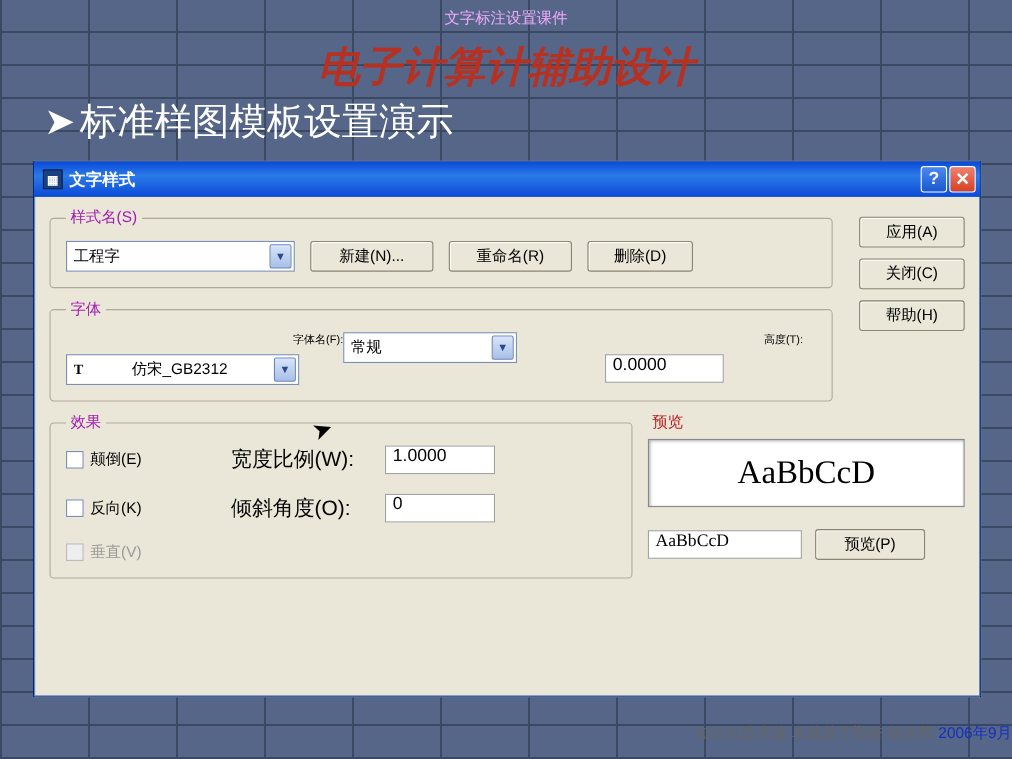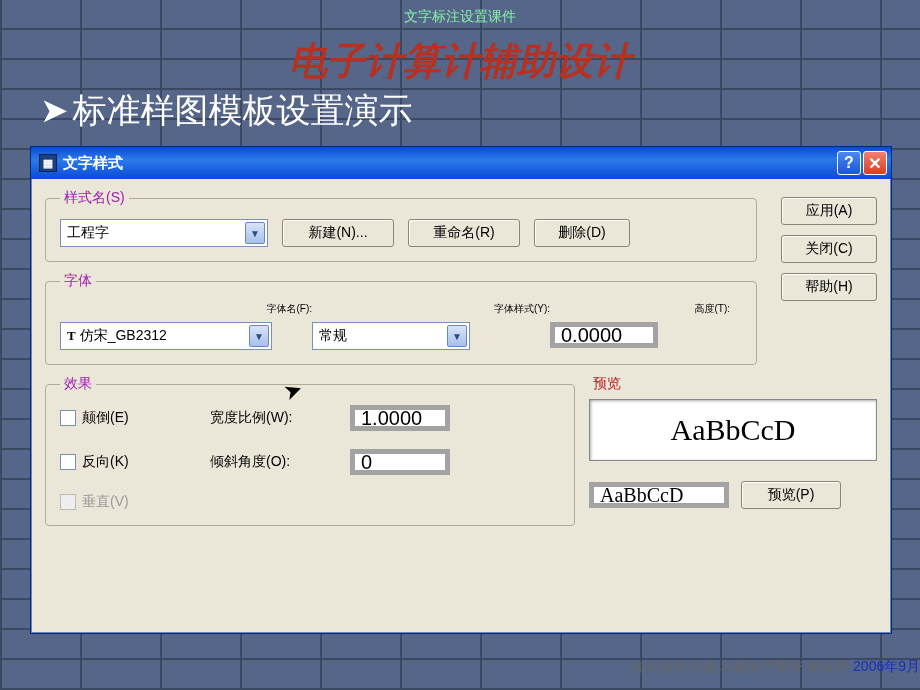--- a/index.html
+++ b/index.html
@@ -20,21 +20,21 @@
         repeating-linear-gradient(90deg, #3a4862 0px, #3a4862 2px, transparent 2px, transparent 80px),
         repeating-linear-gradient(0deg, #3a4862 0px, #3a4862 2px, transparent 2px, transparent 30px);
     }
     .slide-header {
       position: absolute;
       top: 8px;
       left: 0;
       width: 100%;
       text-align: center;
       font-size: 14px;
-      color: #86efac;
+      color: #f0abfc;
     }
     .slide-title {
       position: absolute;
       top: 36px;
       left: 0;
       width: 100%;
       text-align: center;
       font-size: 38px;
       font-weight: bold;
       font-style: italic;
@@ -136,38 +136,39 @@
       box-shadow: 1px 1px 0 #fff inset;
     }
     .combo {
       height: 28px;
       border: 1px solid #7a90b8;
       background: #fff;
       display: inline-flex;
       align-items: center;
       padding: 0 2px 0 6px;
       font-size: 14px;
+      gap: 40px;
     }
     .combo .arrow {
       width: 20px; height: 22px;
       margin-left: auto;
       background: linear-gradient(to bottom,#d8e4f8,#a8c0e8);
       border: 1px solid #6a85c0;
       border-radius: 2px;
       display: inline-flex; align-items:center; justify-content:center;
       color: #2a4a88;
       font-size: 10px;
     }
     .textinput {
       height: 26px;
-      border: 5px solid #a3a3a3;
+      border: 1px solid #a3a3a3;
       background: #fff;
       padding: 0 6px;
-      font-size: 20px;
-      display: inline-flex; align-items: center;
+      font-size: 16px;
+      display: inline-flex; align-items: flex-start;
     }
     .chk {
       display: inline-flex;
       align-items: center;
       font-size: 14px;
     }
     .chk .box {
       width: 16px; height: 16px;
       border: 1px solid #7a90b8;
       background: #fff;
@@ -220,21 +221,21 @@
       background: #fff;
       height: 62px;
       display: flex; align-items: center; justify-content: center;
       font-family: "Times New Roman", serif;
       font-size: 30px;
       box-shadow: inset 1px 1px 3px #aaa;
     }
     .preview-bottom { display:flex; gap:12px; margin-top:20px; align-items:center; }
     .textinput.prev-small { width: 140px; font-family:"Times New Roman",serif; }
     .eff-grid { display:grid; grid-template-columns: 150px 140px 110px; row-gap: 18px; align-items: center; }
-    .eff-label { font-size:14px; }
+    .eff-label { font-size:19px; }
     .textinput.numw { width: 100px; }
   </style>
 </head>
 <body>
 
 <div class="brick-bg"></div>
 
 <div class="slide-header">文字标注设置课件</div>
 <div class="slide-title">电子计算计辅助设计</div>
 <div class="slide-subtitle">
@@ -275,21 +276,20 @@
       <div class="font-row-top">
         <div class="font-col1">
           <div class="font-labels">字体名(F):</div>
           <div class="combo fontname">
             <span class="tt-icon">T</span>
             <span>仿宋_GB2312</span>
             <span class="arrow">▼</span>
           </div>
         </div>
         <div class="font-col2">
-          <div class="font-labels">字体样式(Y):</div>
           <div class="combo fontstyle">
             <span>常规</span>
             <span class="arrow">▼</span>
           </div>
         </div>
         <div class="font-col3">
           <div class="font-labels">高度(T):</div>
           <div class="textinput height">
             <span>0.0000</span>
           </div>

